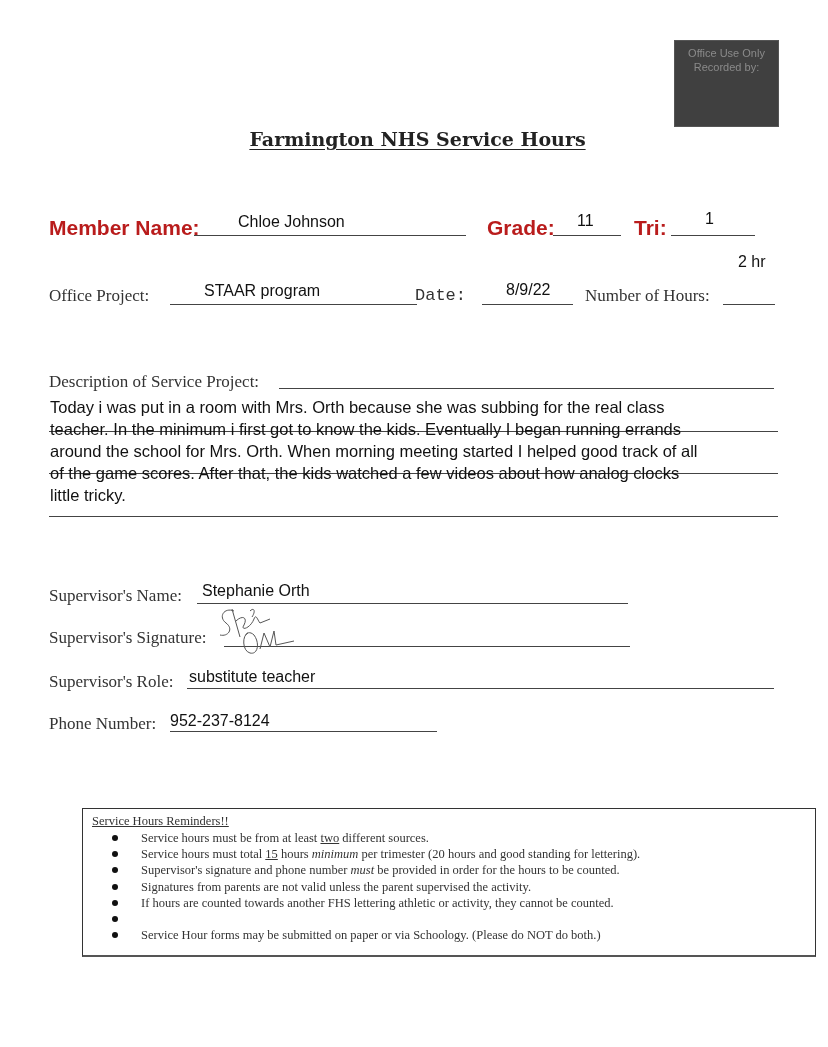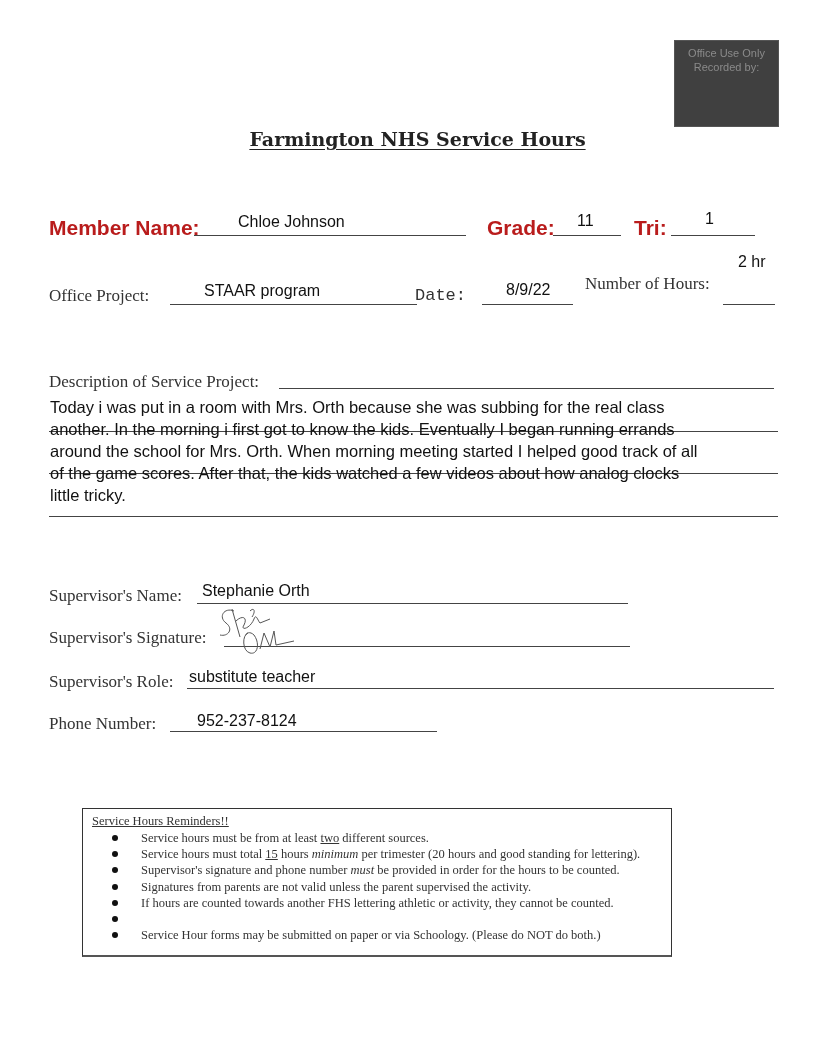--- a/index.html
+++ b/index.html
@@ -28,21 +28,21 @@
     .line { border-bottom: 1.5px solid #444; }
     .fill { font-family: "Liberation Sans", sans-serif; font-size: 16px; color: #111; }
 
     .desc-text {
       left: 50px; width: 730px; top: 396px;
       font-family: "Liberation Sans", sans-serif; font-size: 16.5px; line-height: 22px;
       text-align: left; color: #111;
     }
 
     .reminders {
-      left: 82px; top: 808px; width: 590px; height: 149px;
+      left: 82px; top: 808px; width: 734px; height: 149px;
       border: 1px solid #333; border-bottom: 2px solid #555;
       font-family: "Liberation Serif", serif; font-size: 12.5px; color: #333;
       padding: 5px 0 0 9px;
     }
     .rem-title { text-decoration: underline; font-size: 12.5px; margin-bottom: 1px; }
     .rem-list { list-style: none; }
     .rem-list li { position: relative; padding-left: 49px; height: 16.2px; line-height: 16.2px; }
     .rem-list li .bullet {
       position: absolute; left: 20px; top: 5px; width: 6px; height: 6px;
       background: #111; border-radius: 50%;
@@ -75,33 +75,33 @@
 <div class="abs fill" style="left:705px; top:210px;">1</div>
 
 <div class="abs lbl" style="left:49px; top:286px;">Office Project:</div>
 <div class="abs line" style="left:170px; top:285px; width:247px; height:20px;"></div>
 <div class="abs fill" style="left:204px; top:282px;">STAAR program</div>
 
 <div class="abs lbl" style="left:415px; top:286px;font-family:Liberation Mono, monospace;">Date:</div>
 <div class="abs line" style="left:482px; top:285px; width:91px; height:20px;"></div>
 <div class="abs fill" style="left:496px; top:281px;margin-left:10px;">8/9/22</div>
 
-<div class="abs lbl" style="left:585px; top:274px;">Number of Hours:</div>
+<div class="abs lbl" style="left:585px; top:286px;">Number of Hours:</div>
 <div class="abs line" style="left:723px; top:285px; width:52px; height:20px;"></div>
 <div class="abs fill" style="left:738px; top:253px;">2 hr</div>
 
 <div class="abs lbl" style="left:49px; top:372px;">Description of Service Project:</div>
 <div class="abs line" style="left:279px; top:372px; width:495px; height:17px;"></div>
 <div class="abs line" style="left:49px; top:416px; width:729px; height:16px;"></div>
 <div class="abs line" style="left:49px; top:458px; width:729px; height:16px;"></div>
 <div class="abs line" style="left:49px; top:500px; width:729px; height:17px;"></div>
 
 <div class="abs desc-text">
   <div>Today i was put in a room with Mrs. Orth because she was subbing for the real class</div>
-  <div>another. In the morning i first got to know the kids. Eventually I began running errands</div>
+  <div>teacher. In the minimum i first got to know the kids. Eventually I began running errands</div>
   <div>around the school for Mrs. Orth. When morning meeting started I helped good track of all</div>
   <div>of the game scores. After that, the kids watched a few videos about how analog clocks</div>
   <div>little tricky.</div>
 </div>
 
 <div class="abs lbl" style="left:49px; top:586px;">Supervisor's Name:</div>
 <div class="abs line" style="left:197px; top:584px; width:431px; height:20px;"></div>
 <div class="abs fill" style="left:202px; top:582px;">Stephanie Orth</div>
 
 <div class="abs lbl" style="left:49px; top:628px;">Supervisor's Signature:</div>
@@ -114,21 +114,21 @@
   <path d="M36 30 C30 32, 30 48, 38 50 C46 52, 48 40, 42 32 C38 28, 34 30, 34 32" fill="none" stroke="#555" stroke-width="1"></path>
   <path d="M48 46 L52 30 L58 44 L62 28 L64 42 L82 38" fill="none" stroke="#555" stroke-width="1"></path>
 </svg>
 
 <div class="abs lbl" style="left:49px; top:672px;">Supervisor's Role:</div>
 <div class="abs line" style="left:187px; top:669px; width:587px; height:20px;"></div>
 <div class="abs fill" style="left:189px; top:668px;">substitute teacher</div>
 
 <div class="abs lbl" style="left:49px; top:714px;">Phone Number:</div>
 <div class="abs line" style="left:170px; top:712px; width:267px; height:20px;"></div>
-<div class="abs fill" style="left:170px; top:712px;margin-left:27px;">952-237-8124</div>
+<div class="abs fill" style="left:170px; top:712px;">952-237-8124</div>
 
 <div class="abs reminders">
   <div class="rem-title">Service Hours Reminders!!</div>
   <ul class="rem-list">
     <li><span class="bullet"></span><span>Service hours must be from at least </span><span class="u">two</span><span> different sources.</span></li>
     <li><span class="bullet"></span><span>Service hours must total </span><span class="u">15</span><span> hours </span><span class="i">minimum</span><span> per trimester (20 hours and good standing for lettering).</span></li>
     <li><span class="bullet"></span><span>Supervisor's signature and phone number </span><span class="i">must</span><span> be provided in order for the hours to be counted.</span></li>
     <li><span class="bullet"></span><span>Signatures from parents are not valid unless the parent supervised the activity.</span></li>
     <li><span class="bullet"></span><span>If hours are counted towards another FHS lettering athletic or activity, they cannot be counted.</span></li>
     <li><span class="bullet"></span></li>

